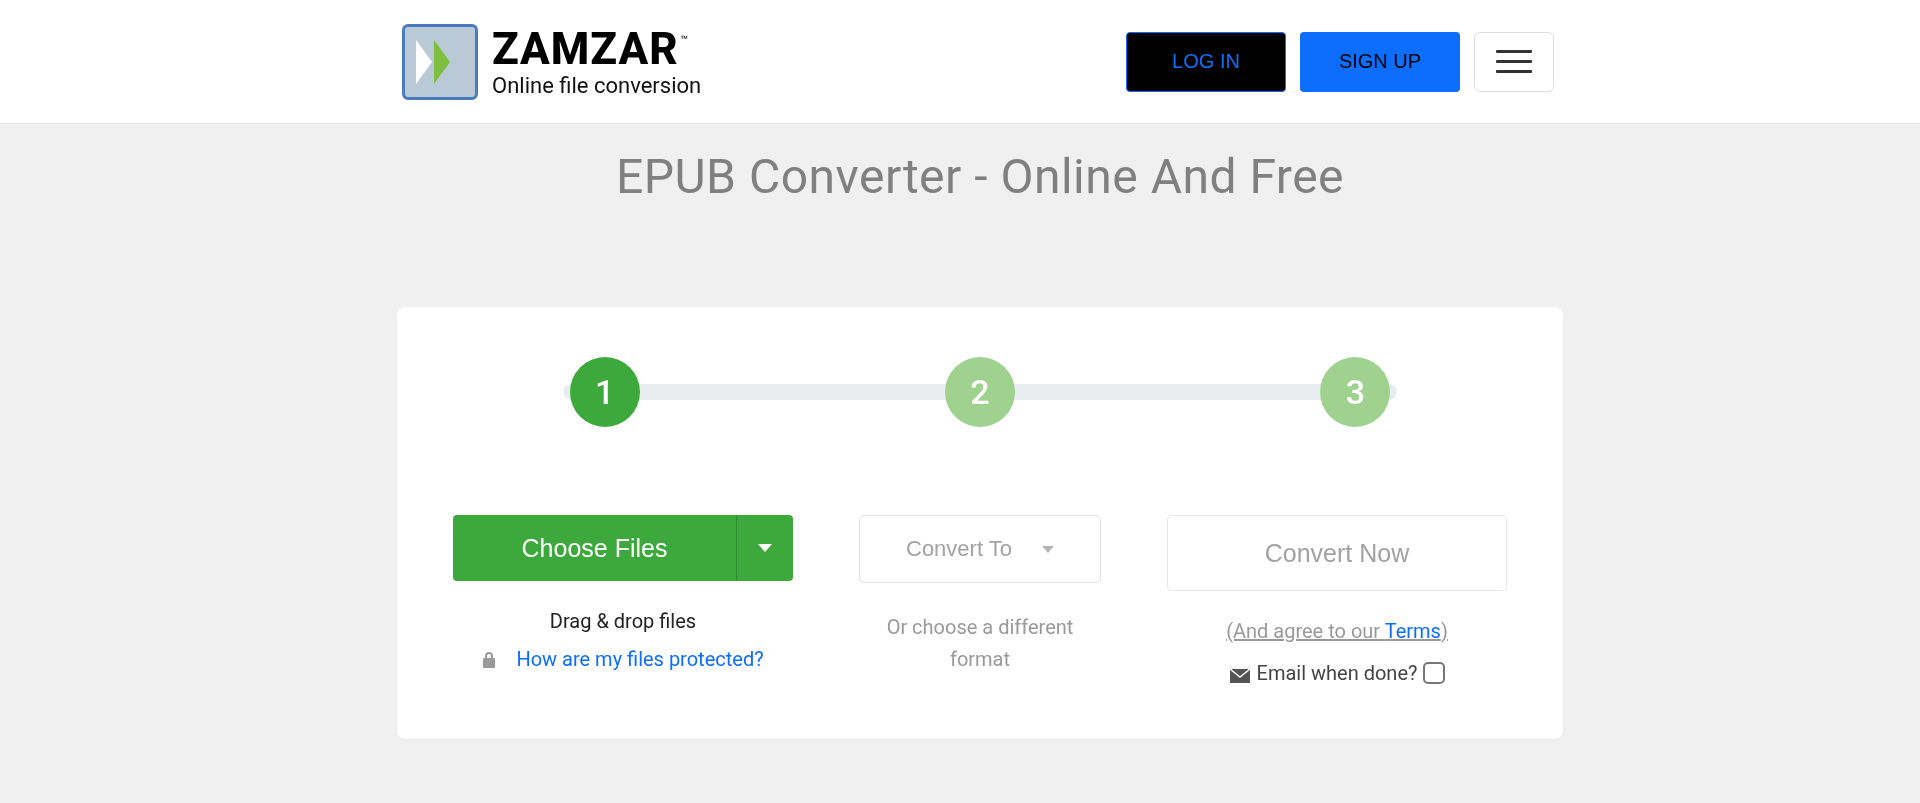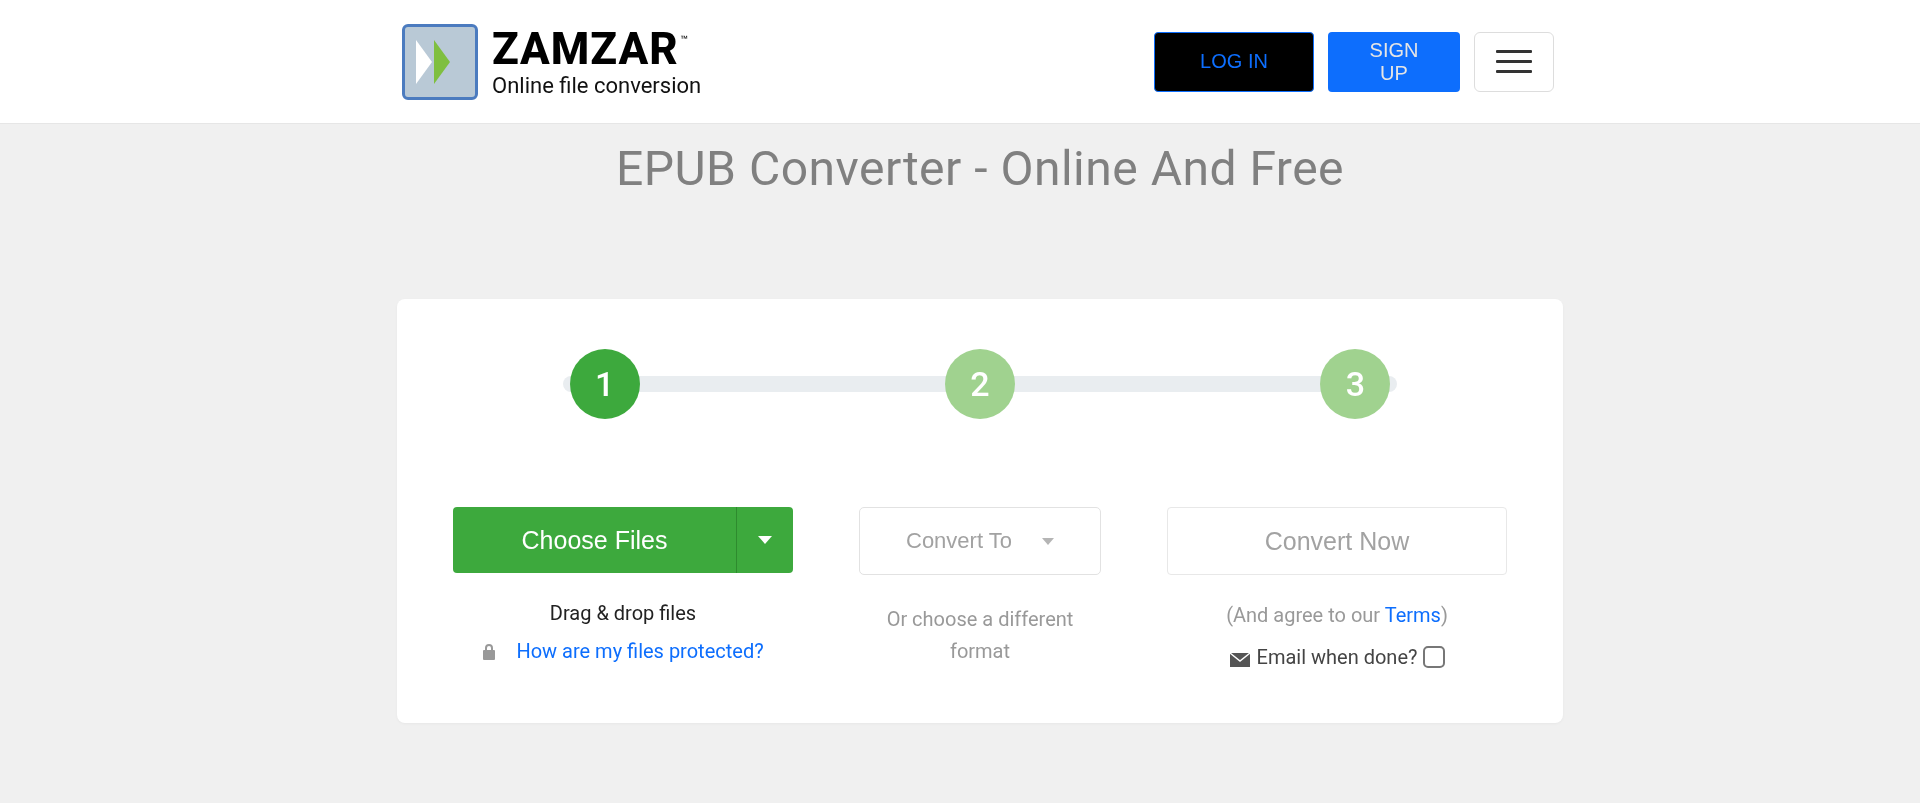--- a/index.html
+++ b/index.html
@@ -89,22 +89,22 @@
     border: none;
   }
   .btn-login {
     background: #000000;
     color: #0d6efd;
     border: 1.5px solid #0d6efd;
     width: 160px;
   }
   .btn-signup {
     background: #0d6efd;
-    color: #e5e5e5;
-    width: 132px;
+    color: #000000;
+    width: 160px;
   }
   .btn-menu {
     width: 80px;
     height: 60px;
     background: #fff;
     border: 1px solid #ddd;
     border-radius: 6px;
     display: flex;
     flex-direction: column;
     align-items: center;
@@ -113,21 +113,21 @@
     cursor: pointer;
   }
   .btn-menu span {
     width: 36px;
     height: 3px;
     background: #333;
     border-radius: 1px;
   }
   
   .page {
-    padding-top: 10px;
+    padding-top: 18px;
     margin-left: 40px;
   }
   .page-title {
     text-align: center;
     font-size: 48px;
     font-weight: 400;
     color: #808080;
     margin-top: 6px;
     letter-spacing: 0.5px;
   }
@@ -266,35 +266,36 @@
     color: #999;
     font-size: 20px;
     text-align: center;
     line-height: 1.6;
     max-width: 240px;
   }
 
   
   .convert-now {
     width: 340px;
-    height: 68px;
+    height: 76px;
     border: 1px solid #e8e8e8;
     border-radius: 4px;
     background: #fff;
     color: #a2a2a2;
     font-size: 25px;
     display: flex;
     align-items: center;
     justify-content: center;
     cursor: pointer;
   }
   .agree-line {
     margin-top: 28px;
     color: #999;
     font-size: 20px;
+    text-decoration: underline;
   }
   .agree-line a { color: #0d6efd; text-decoration: none; cursor: pointer; }
   .email-line {
     margin-top: 18px;
     display: flex;
     align-items: center;
     gap: 6px;
     color: #444;
     font-size: 20px;
   }

